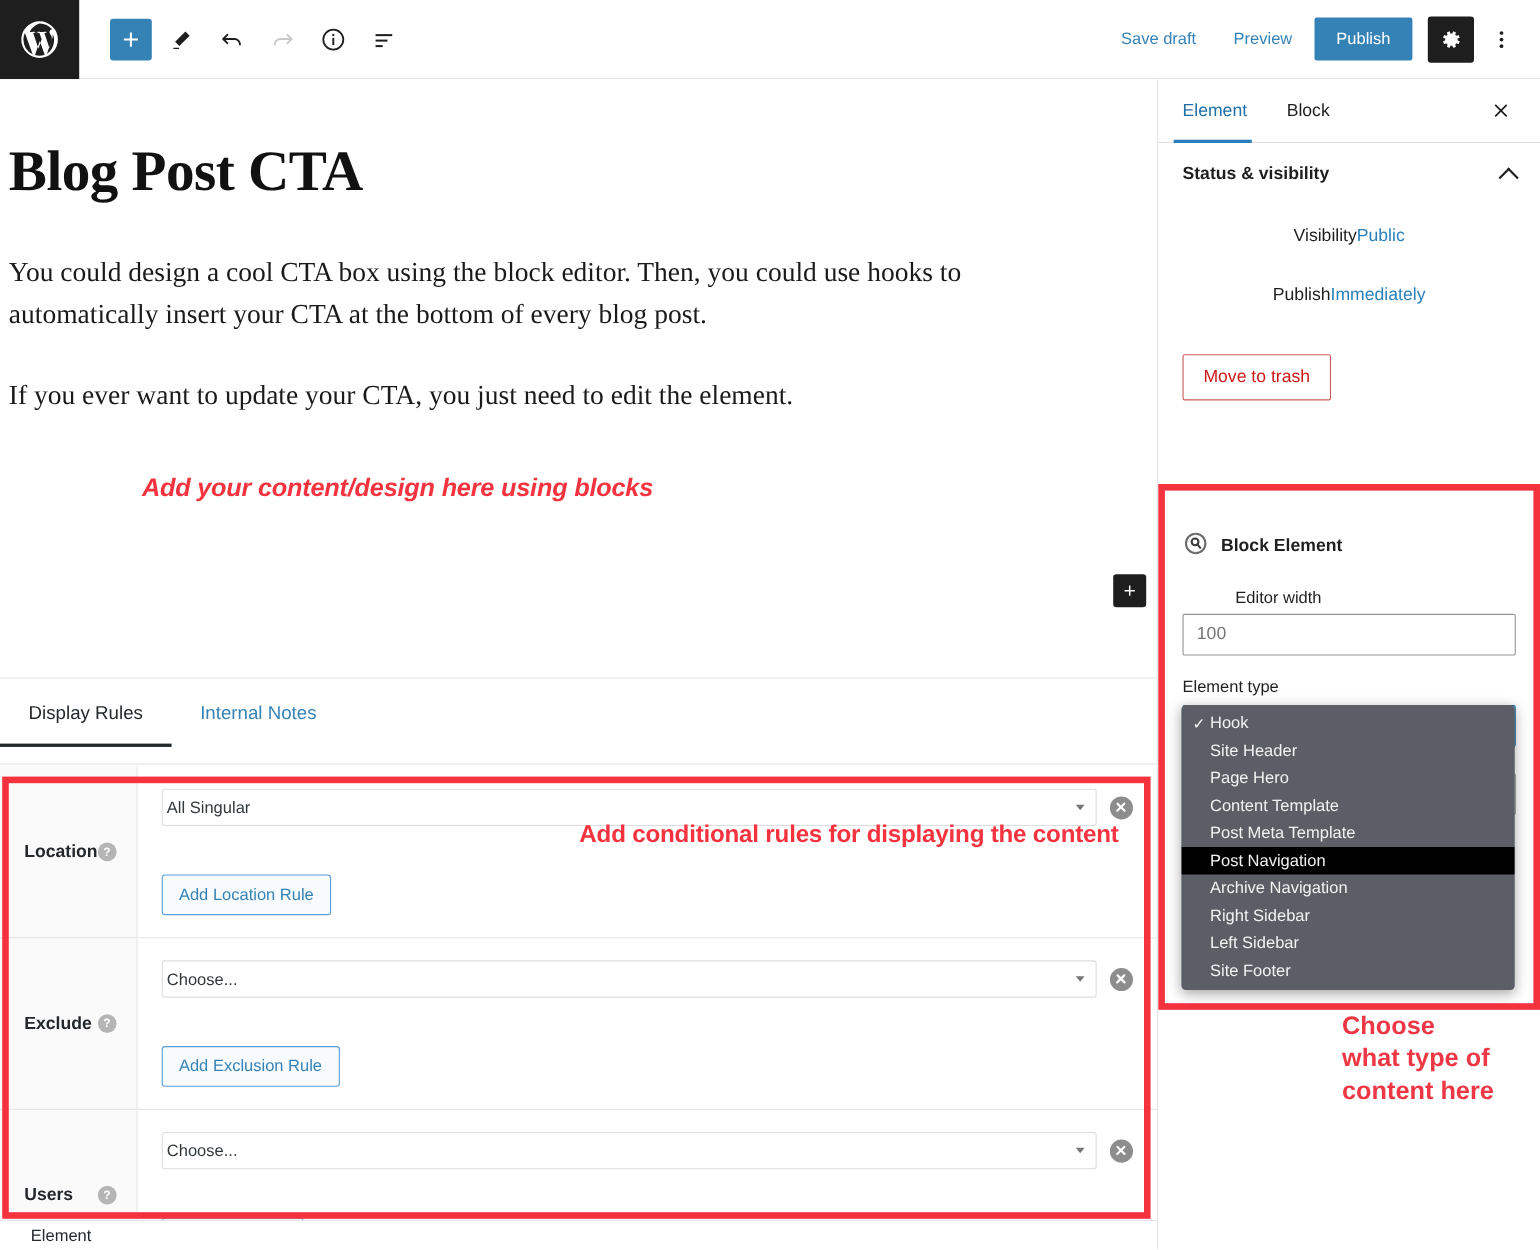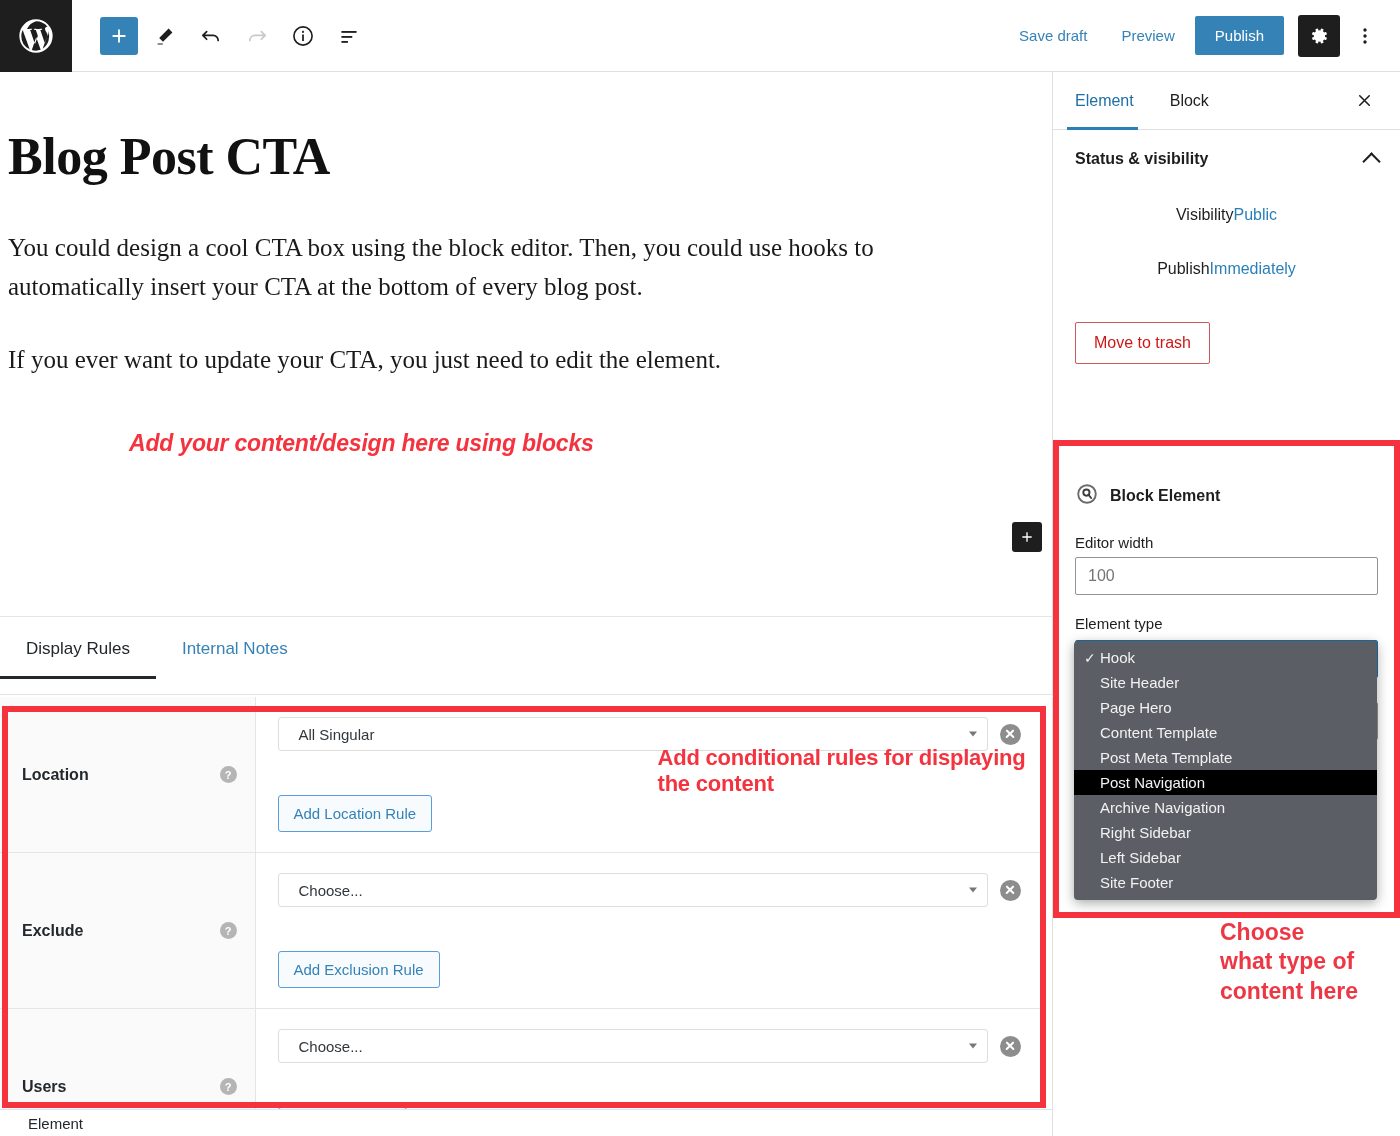--- a/index.html
+++ b/index.html
@@ -119,22 +119,22 @@
   .label-text { font-size: 16px; font-weight: 700; color: #23282d; }
   .help-circle {
     width: 17px; height: 17px; border-radius: 50%; background: #b5b5b5;
     color: #fff; font-size: 11px; font-weight: 700;
     display: flex; align-items: center; justify-content: center;
     cursor: pointer; flex: 0 0 17px;
   }
   .cell-field { padding: 20px 22px 20px 22px; vertical-align: top; position: relative; }
   .select-row { display: flex; align-items: center; gap: 12px; }
   .fake-select {
-    width: 710px; height: 34px; border: 1px solid #ddd; border-radius: 3px;
-    background: #fff; padding: 0 26px 0 20px;
+    width: 850px; height: 34px; border: 1px solid #ddd; border-radius: 3px;
+    background: #fff; padding: 0 26px 0 4px;
     display: flex; align-items: center;
     font-size: 15px; color: #32373c; cursor: pointer;
     position: relative;
   }
   .fake-select .caret {
     position: absolute; right: 10px; top: 50%; transform: translateY(-50%);
     width: 0; height: 0; border-left: 4px solid transparent;
     border-right: 4px solid transparent; border-top: 5px solid #777;
   }
   .clear-btn {
@@ -235,21 +235,21 @@
   .be-head {
     display: flex; align-items: center; gap: 11px;
     padding: 14px 22px 14px 22px; justify-content: space-between;
   }
   .be-head-l { display: flex; align-items: center; gap: 11px; }
   .be-title { font-size: 16px; font-weight: 700; color: #1e1e1e; }
   .field-label-row {
     display: flex; align-items: baseline; justify-content: space-between;
     padding: 10px 22px 6px 22px;
   }
-  .field-label { font-size: 15px; color: #1e1e1e; }
+  .field-label { font-size: 15px; color: #1e1e1e; margin-left: 48px; }
   .unit-toggle { display: flex; gap: 10px; align-items: baseline; }
   .unit { font-size: 12px; color: #9b9b9b; cursor: pointer; }
   .unit.active { color: #1e1e1e; font-weight: 700; }
   .text-input {
     margin: 0 22px; width: 303px; height: 38px;
     border: 1px solid #949494; border-radius: 2px;
     font-size: 16px; color: #757575; padding: 0 12px;
     background: #fff; font-family: "Liberation Sans", sans-serif;
   }
   .field-label-2 { font-size: 15px; color: #1e1e1e; padding: 20px 22px 8px 22px; }

